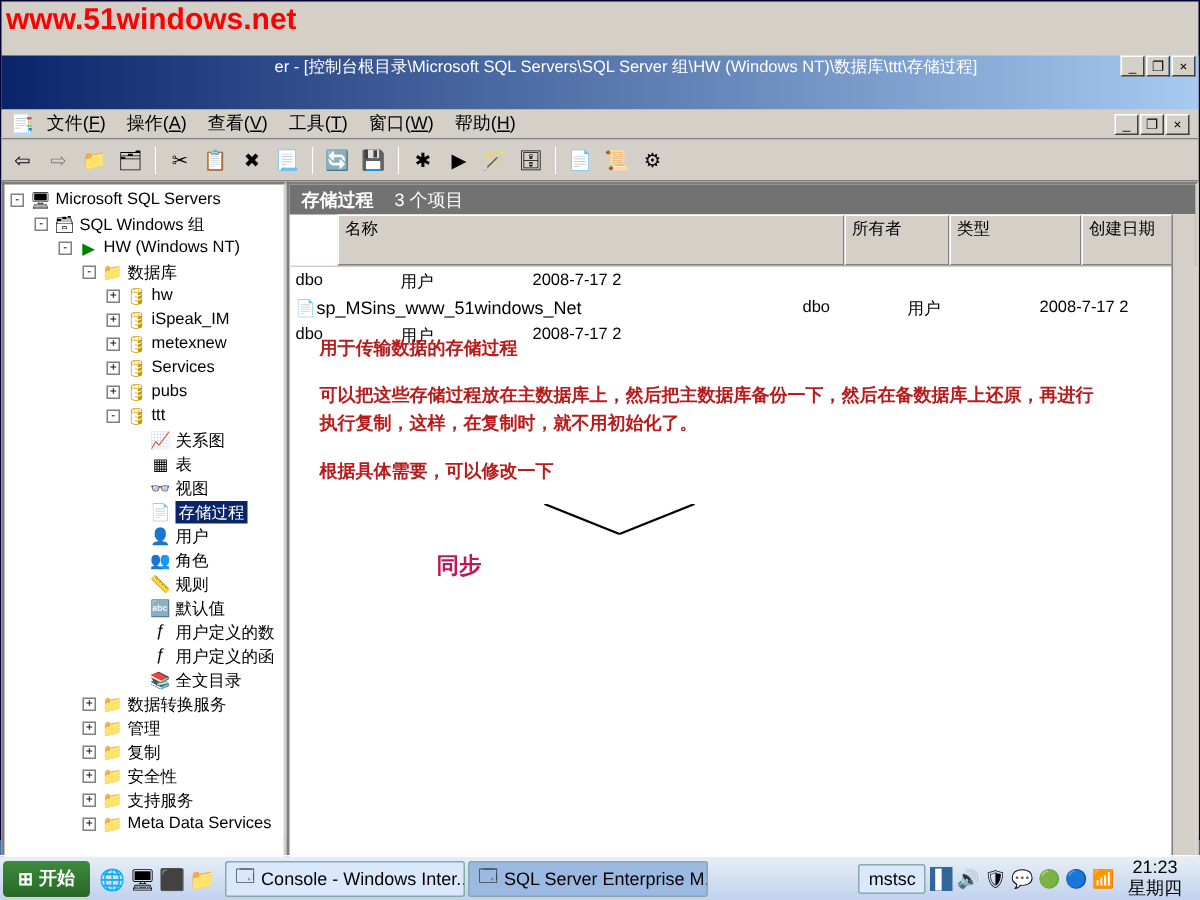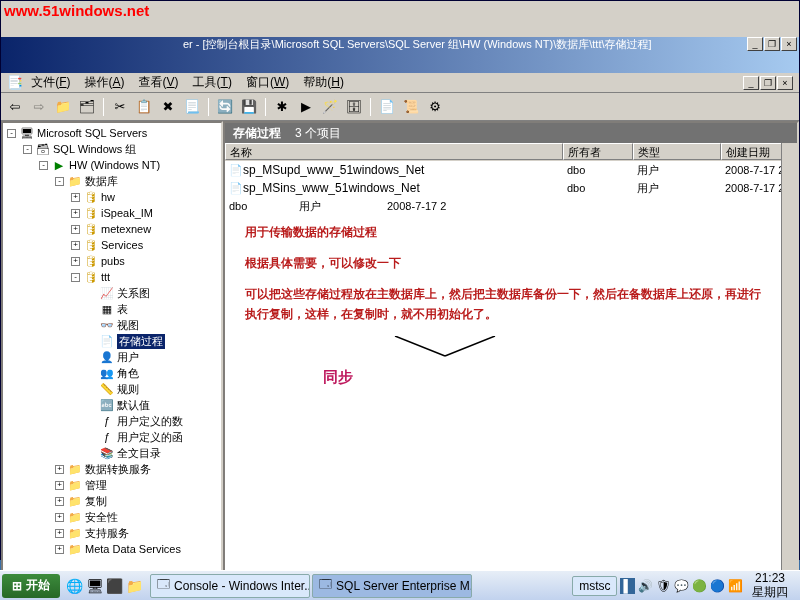--- a/index.html
+++ b/index.html
@@ -1,17 +1,17 @@
 <!DOCTYPE html>
 <html><head>
 <meta charset="utf-8">
 <style>
 * { margin: 0; padding: 0; box-sizing: border-box; font-family: "Microsoft YaHei", Tahoma, sans-serif; font-size: 12px; }
 body { background: #3a6ea5; width: 800px; height: 600px; overflow: hidden; position: relative; }
-.watermark { position: absolute; top: 2px; left: 4px; color: #ff0000; font-size: 15px; font-weight: bold; z-index: 100; }
+.watermark { position: absolute; top: 2px; left: 4px; color: #ff0000; font-size: 20px; font-weight: bold; z-index: 100; }
 .mdi-outer { position: absolute; top: 0; left: 0; width: 800px; height: 560px; background: #d4d0c8; border: 1px solid #003; }
 .title-bar { height: 36px; background: linear-gradient(to right, #0a246a, #a6caf0); display: flex; align-items: flex-start; padding: 0 2px; color: #fff; margin-top: 36px; }
 .title-bar .title { flex: 1; font-size: 11px; white-space: nowrap; overflow: hidden; padding-left: 180px; }
 .title-bar .winbtns { display: flex; gap: 1px; }
 .winbtn { width: 16px; height: 14px; background: #d4d0c8; border: 1px solid #fff; border-right-color: #404040; border-bottom-color: #404040; font-size: 9px; display: flex; align-items: center; justify-content: center; color: #000; cursor: pointer; }
 .menubar { height: 20px; background: #d4d0c8; display: flex; align-items: center; padding: 0 6px; gap: 2px; border-bottom: 1px solid #808080; }
 .menu-item { padding: 2px 6px; cursor: pointer; }
 .menu-item u { text-decoration: underline; }
 .mdi-winbtns { margin-left: auto; display: flex; gap: 1px; }
 .toolbar { height: 28px; background: #d4d0c8; display: flex; align-items: center; padding: 0 4px; gap: 4px; border-bottom: 1px solid #808080; }
@@ -20,21 +20,21 @@
 .client { display: flex; height: 490px; }
 .tree-panel { width: 224px; background: #fff; border: 2px inset #d4d0c8; overflow: auto; padding: 2px; }
 .tree-node { white-space: nowrap; display: flex; align-items: center; height: 16px; cursor: pointer; }
 .tree-node .exp { width: 9px; height: 9px; border: 1px solid #808080; display: inline-flex; align-items: center; justify-content: center; font-size: 8px; margin-right: 4px; line-height: 1; }
 .tree-node .ico { width: 14px; height: 14px; display: inline-flex; align-items: center; justify-content: center; margin-right: 3px; font-size: 11px; }
 .tree-node .lbl { font-size: 11px; }
 .tree-node.sel .lbl { background: #0a246a; color: #fff; padding: 0 2px; }
 .right-panel { flex: 1; display: flex; flex-direction: column; background: #fff; border: 2px inset #d4d0c8; position: relative; }
 .panel-header { height: 20px; background: #727272; color: #fff; display: flex; align-items: center; padding: 0 8px; gap: 14px; font-size: 11px; }
 .panel-header b { font-weight: bold; }
-.list-header { height: 18px; display: flex; border-bottom: 1px solid #d4d0c8; }
+.list-header { height: 35px; display: flex; border-bottom: 1px solid #d4d0c8; padding-left: 32px; }
 .lh-cell { background: #d4d0c8; border: 1px solid #fff; border-right-color: #808080; border-bottom-color: #808080; padding: 1px 4px; font-size: 11px; }
 .list-row { height: 18px; display: flex; align-items: center; }
 .lr-cell { padding: 0 4px; font-size: 11px; white-space: nowrap; overflow: hidden; }
 .lr-cell .ico { display: inline-block; width: 14px; font-size: 11px; }
 .annotation { position: absolute; left: 20px; top: 100px; width: 520px; font-weight: bold; line-height: 1.6; font-size: 16px; }
 .annotation .red { color: #b91c1c; margin-bottom: 12px; }
 .annotation .blue { color: #0000ff; margin-top: 12px; }
 .annotation .sync { color: #be185d; margin-left: 78px; font-size: 15px; }
 .taskbar { position: absolute; bottom: 0; left: 0; width: 800px; height: 30px; background: linear-gradient(to bottom, #e7eef7, #c1d2ee); border-top: 1px solid #fff; display: flex; align-items: center; padding: 0 2px; }
 .start-btn { height: 24px; padding: 0 10px; background: linear-gradient(to bottom, #3c8b3c, #276827); color: #fff; border-radius: 3px; font-weight: bold; cursor: pointer; display: flex; align-items: center; gap: 4px; }
@@ -254,42 +254,41 @@
         <span>3 个项目</span>
       </div>
       <div class="list-header" id="list-header">
           <div class="lh-cell" style="width:338px">名称</div>
           <div class="lh-cell" style="width:70px">所有者</div>
           <div class="lh-cell" style="width:88px">类型</div>
           <div class="lh-cell" style="width:76px">创建日期</div>
         </div>
       <div id="list-rows">
           <div class="list-row">
-    <div class="lr-cell" style="width:338px"><span class="ico">📄</span><span>sp_MSupd_www_51windows_Net</span></div>
     <div class="lr-cell" style="width:70px">dbo</div>
     <div class="lr-cell" style="width:88px">用户</div>
     <div class="lr-cell" style="width:76px">2008-7-17 2</div>
   </div>
           <div class="list-row">
     <div class="lr-cell" style="width:338px"><span class="ico">📄</span><span>sp_MSins_www_51windows_Net</span></div>
     <div class="lr-cell" style="width:70px">dbo</div>
     <div class="lr-cell" style="width:88px">用户</div>
     <div class="lr-cell" style="width:76px">2008-7-17 2</div>
   </div>
           <div class="list-row">
     <div class="lr-cell" style="width:70px">dbo</div>
     <div class="lr-cell" style="width:88px">用户</div>
     <div class="lr-cell" style="width:76px">2008-7-17 2</div>
   </div>
         </div>
 
       <div class="annotation">
         <div class="red">用于传输数据的存储过程</div>
+        <div class="red">可以把这些存储过程放在主数据库上，然后把主数据库备份一下，然后在备数据库上还原，再进行执行复制，这样，在复制时，就不用初始化了。</div>
         <div class="red">根据具体需要，可以修改一下</div>
-        <div class="red">可以把这些存储过程放在主数据库上，然后把主数据库备份一下，然后在备数据库上还原，再进行执行复制，这样，在复制时，就不用初始化了。</div>
         <svg width="120" height="22" style="margin-left:140px">
             <line x1="60" y1="20" x2="10" y2="0" stroke="#000" stroke-width="1.5"></line>
             <line x1="60" y1="20" x2="110" y2="0" stroke="#000" stroke-width="1.5"></line>
           </svg>
         <div class="sync">同步</div>
       </div>
       <div class="scrollbar"></div>
       <div class="scrollbar-h"></div>
     </div>
   </div>

